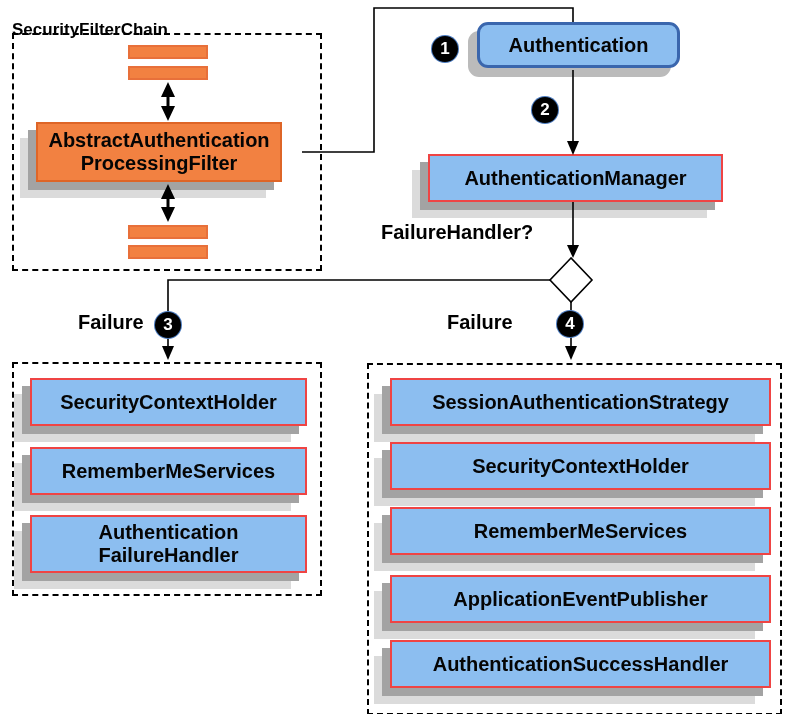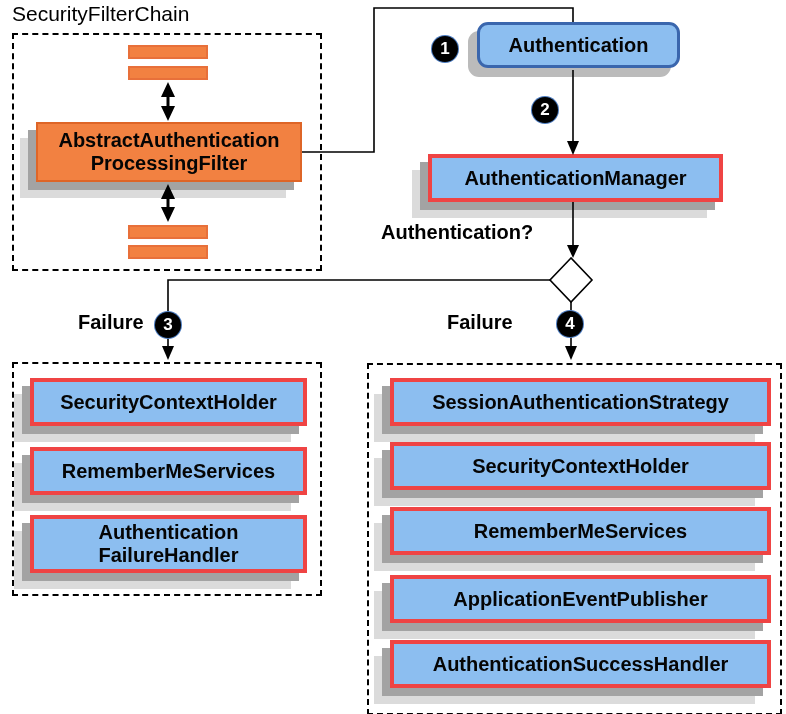--- a/index.html
+++ b/index.html
@@ -4,39 +4,39 @@
 <style>
   html,body{margin:0;padding:0;background:#fff;}
   #stage{
     position:relative;width:786px;height:714px;background:#fff;overflow:hidden;
     font-family:"Liberation Sans",sans-serif;color:#000;
   }
   
   .dashed-panel{position:absolute;border:2px dashed #000;background:transparent;}
   .node{
     position:absolute;display:flex;align-items:center;justify-content:center;
-    background:#8CBEF0;border:4px solid #ef4444;
+    background:#8CBEF0;border:2px solid #ef4444;
     font-weight:bold;font-size:20px;line-height:1.15;text-align:center;
     white-space:pre-line;color:#050505;
     box-shadow:-8px 8px 0 0 #A3A3A3,-16px 16px 0 0 #DBDBDB;
     box-sizing:border-box;z-index:2;
   }
   .node.rounded{
     border-radius:11px;border:3px solid #3A66AD;
     box-shadow:-9px 9px 0 0 #BBBBBB;
   }
   .node.orange{
     background:#F28141;border:2px solid #DE6527;
   }
   .bar{
     position:absolute;width:80px;height:14px;background:#F28141;
     border:2px solid #E8703A;box-sizing:border-box;z-index:2;
   }
   .flow-label{position:absolute;font-weight:bold;font-size:20px;z-index:10;white-space:nowrap;}
-  .diagram-title{position:absolute;left:12px;top:2px;font-weight:normal;font-size:21px;z-index:10;}
+  .diagram-title{position:absolute;left:12px;top:20px;font-weight:bold;font-size:17px;z-index:10;}
   .badge{
     position:absolute;width:26px;height:26px;border-radius:50%;
     background:#000;color:#fff;display:flex;align-items:center;justify-content:center;
     font-weight:bold;font-size:17px;z-index:12;
     box-shadow:0 0 0 1px #4C7CC0;
   }
   svg.wires{position:absolute;left:0;top:0;z-index:5;}
 </style>
 </head>
 <body>
@@ -83,28 +83,28 @@
 
   <div class="diagram-title">SecurityFilterChain</div>
 
   <div class="dashed-panel" style="left:12px;top:33px;width:306px;height:234px;"></div>
 
   <div class="bar" style="left:128px;top:45px;"></div>
   <div class="bar" style="left:128px;top:66px;"></div>
   <div class="bar" style="left:128px;top:225px;"></div>
   <div class="bar" style="left:128px;top:245px;"></div>
 
-  <div class="node orange" style="left:36px;top:122px;width:266px;height:60px;">AbstractAuthentication
+  <div class="node orange" style="left:36px;top:122px;width:246px;height:60px;">AbstractAuthentication
 ProcessingFilter</div>
 
   <div class="node rounded" style="left:477px;top:22px;width:203px;height:46px;">Authentication</div>
 
   <div class="node" style="left:428px;top:154px;width:295px;height:48px;">AuthenticationManager</div>
 
-  <div class="flow-label" style="left:381px;top:221px;">Authentication?</div>
+  <div class="flow-label" style="left:381px;top:221px;">FailureHandler?</div>
   <div class="flow-label" style="left:59px;top:311px;margin-left:19px;">Failure</div>
   <div class="flow-label" style="left:447px;top:311px;">Failure</div>
 
   <div class="badge" style="left:432px;top:36px;">1</div>
   <div class="badge" style="left:532px;top:97px;">2</div>
   <div class="badge" style="left:155px;top:312px;">3</div>
   <div class="badge" style="left:557px;top:311px;">4</div>
 
   <div class="dashed-panel" style="left:12px;top:362px;width:306px;height:230px;"></div>
   <div class="node" style="left:30px;top:378px;width:277px;height:48px;">SecurityContextHolder</div>

